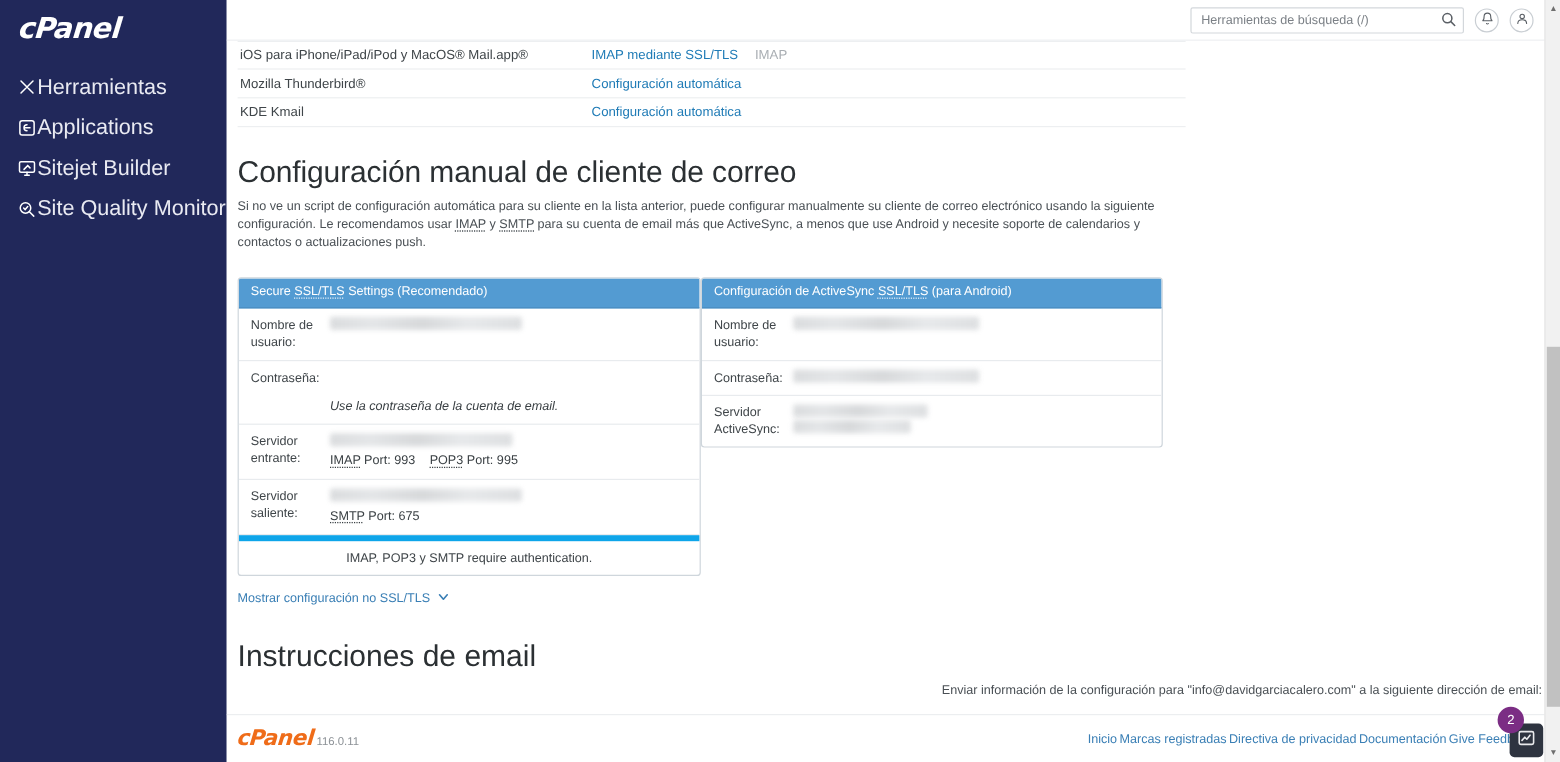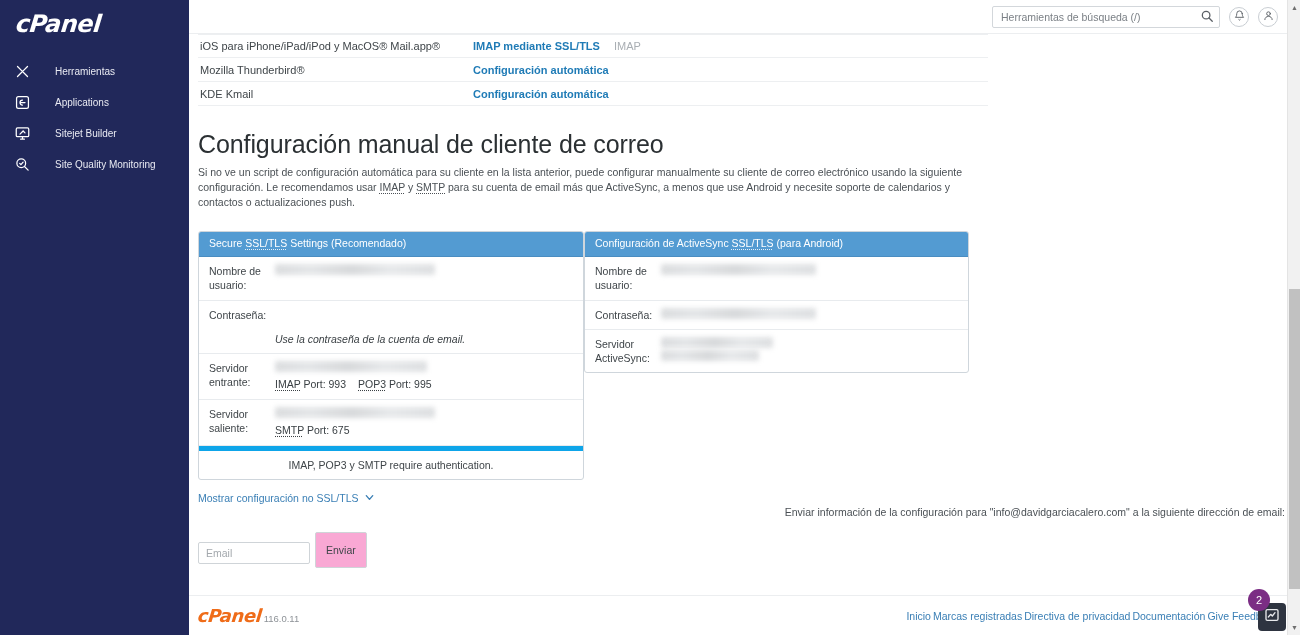--- a/index.html
+++ b/index.html
@@ -34,24 +34,24 @@
     color: #ffffff;
     letter-spacing: -0.5px;
     line-height: 1;
     transform: skewX(-6deg);
     display: inline-block;
   }
   .nav { margin-top: 10px; }
   .nav-item {
     display: flex;
     align-items: center;
-    gap: 24px;
+    gap: 0;
     padding: 7px 10px 7px 14px;
     color: #e9eaf2;
-    font-size: 10px;
+    font-size: 18px;
     cursor: pointer;
     text-decoration: none;
   }
   .nav-icon {
     width: 17px; height: 17px;
     flex: 0 0 17px;
     display: inline-flex;
     align-items: center;
     justify-content: center;
     color: #ffffff;
@@ -137,24 +137,25 @@
     border-bottom: 1px solid #edeff1;
     height: 24px;
     font-size: 11px;
     color: #3f4549;
   }
   .client-row:first-child { border-top: 1px solid #edeff1; }
   .client-name { width: 275px; flex: 0 0 275px; padding-left: 2px; }
   .client-links { display: flex; align-items: center; gap: 14px; }
   .link-primary {
     color: #1f7bb6;
-    font-weight: 700;
+    font-weight: 400;
     font-size: 11px;
     text-decoration: none;
     cursor: pointer;
+    margin-left: 20px;
   }
   .link-muted {
     color: #a9aeb3;
     font-size: 11px;
     text-decoration: none;
     cursor: pointer;
   }
 
   
   h1.page-h {
@@ -564,20 +565,21 @@
         <a class="toggle-link">
           <span>Mostrar configuración no SSL/TLS</span>
           <span class="chev">
             <svg width="11" height="11" viewBox="0 0 24 24" fill="none" stroke="currentColor" stroke-width="3" stroke-linecap="round" stroke-linejoin="round">
               <path d="M5 8l7 8 7-8"></path>
             </svg>
           </span>
         </a>
 
         
+        <h2 class="page-h2">Instrucciones de email</h2>
         <p class="instr-text">Enviar información de la configuración para "info@davidgarciacalero.com" a la siguiente dirección de email:</p>
 
         <div class="form-row">
           <input class="email-input" type="text" placeholder="Email" style="">
           <button class="btn-send">Enviar</button>
         </div>
 
         
         
 

